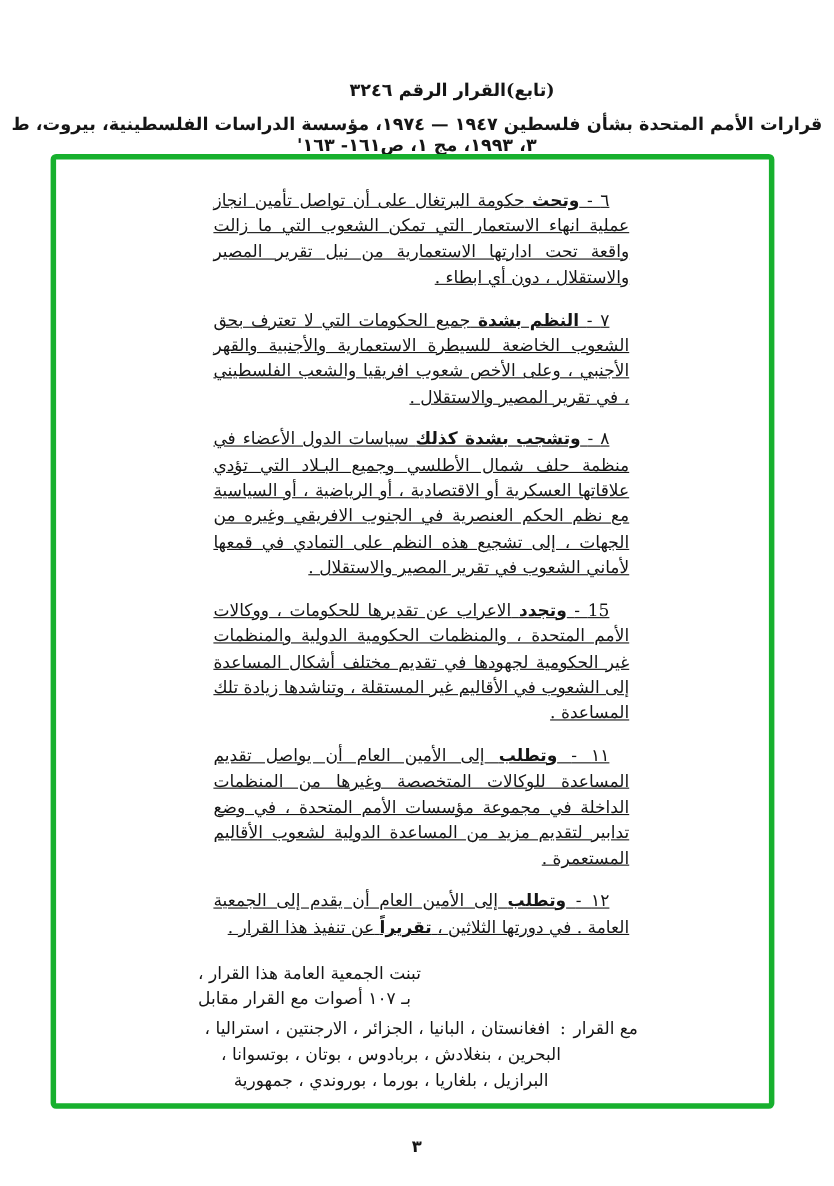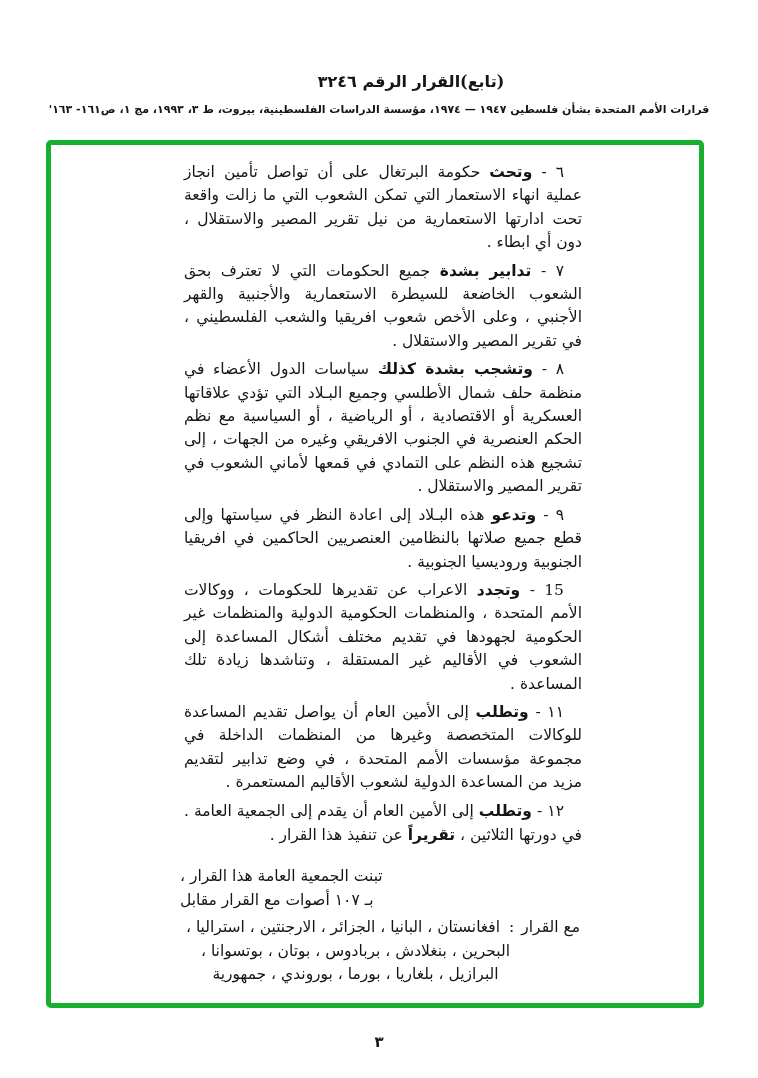--- a/index.html
+++ b/index.html
@@ -22,42 +22,43 @@
     font-weight: bold;
     letter-spacing: 0.5px;
     padding-left: 32px;
   }
   .citation {
     position: absolute;
     top: 103px; left: 0;
     width: 100%;
     text-align: center;
     direction: rtl;
-    font-size: 11px;
+    font-size: 16px;
     font-weight: bold;
   }
   .frame {
     position: absolute;
     left: 46px; top: 140px;
     width: 648px; height: 858px;
     border: 5px solid #17b02e;
     border-radius: 5px;
   }
   .content {
     position: absolute;
     top: 156px; left: 180px;
     width: 406px;
     direction: rtl;
     font-size: 15.5px;
     line-height: 23.4px;
   }
   .para {
     text-align: justify;
     text-indent: 18px;
-    margin: 4px;
+    margin: 14px;
+    text-decoration: underline;
   }
   .p-lead { font-weight: bold; }
   .p-midbold { font-weight: bold; }
   .adoption {
     margin-top: 18px;
     text-align: left;
   }
   .adoption-line { white-space: nowrap; }
   .vote-para {
     margin-top: 4px;
@@ -82,25 +83,24 @@
 
   <div class="title">(تابع)القرار الرقم ٣٢٤٦</div>
   <div class="citation">قرارات الأمم المتحدة بشأن فلسطين ١٩٤٧ — ١٩٧٤، مؤسسة الدراسات الفلسطينية، بيروت، ط ٣، ١٩٩٣، مج ١، ص١٦١- ١٦٣'</div>
 
   <div class="frame"></div>
 
   <div class="content">
 
     <p class="para"><span>٦ -</span> <span class="p-lead">وتحث</span> <span>حكومة البرتغال على أن تواصل تأمين انجاز عملية انهاء الاستعمار التي تمكن الشعوب التي ما زالت واقعة تحت ادارتها الاستعمارية من نيل تقرير المصير والاستقلال ، دون أي ابطاء .</span></p>
 
-    <p class="para"><span>٧ -</span> <span class="p-lead">تدابير بشدة</span> <span>جميع الحكومات التي لا تعترف بحق الشعوب الخاضعة للسيطرة الاستعمارية والأجنبية والقهر الأجنبي ، وعلى الأخص شعوب افريقيا والشعب الفلسطيني ، في تقرير المصير والاستقلال .</span></p>
+    <p class="para"><span>٧ -</span> <span class="p-lead">النظم بشدة</span> <span>جميع الحكومات التي لا تعترف بحق الشعوب الخاضعة للسيطرة الاستعمارية والأجنبية والقهر الأجنبي ، وعلى الأخص شعوب افريقيا والشعب الفلسطيني ، في تقرير المصير والاستقلال .</span></p>
 
     <p class="para"><span>٨ -</span> <span class="p-lead">وتشجب بشدة كذلك</span> <span>سياسات الدول الأعضاء في منظمة حلف شمال الأطلسي وجميع البـلاد التي تؤدي علاقاتها العسكرية أو الاقتصادية ، أو الرياضية ، أو السياسية مع نظم الحكم العنصرية في الجنوب الافريقي وغيره من الجهات ، إلى تشجيع هذه النظم على التمادي في قمعها لأماني الشعوب في تقرير المصير والاستقلال .</span></p>
 
-    <p class="para"><span>٩ -</span> <span class="p-lead">وتدعو</span> <span>هذه البـلاد إلى اعادة النظر في سياستها وإلى قطع جميع صلاتها بالنظامين العنصريين الحاكمين في افريقيا الجنوبية وروديسيا الجنوبية .</span></p>
 
     <p class="para"><span>15 -</span> <span class="p-lead">وتجدد</span> <span>الاعراب عن تقديرها للحكومات ، ووكالات الأمم المتحدة ، والمنظمات الحكومية الدولية والمنظمات غير الحكومية لجهودها في تقديم مختلف أشكال المساعدة إلى الشعوب في الأقاليم غير المستقلة ، وتناشدها زيادة تلك المساعدة .</span></p>
 
     <p class="para"><span>١١ -</span> <span class="p-lead">وتطلب</span> <span>إلى الأمين العام أن يواصل تقديم المساعدة للوكالات المتخصصة وغيرها من المنظمات الداخلة في مجموعة مؤسسات الأمم المتحدة ، في وضع تدابير لتقديم مزيد من المساعدة الدولية لشعوب الأقاليم المستعمرة .</span></p>
 
     <p class="para"><span>١٢ -</span> <span class="p-lead">وتطلب</span> <span>إلى الأمين العام أن يقدم إلى الجمعية العامة . في دورتها الثلاثين ،</span> <span class="p-midbold">تقريراً</span> <span>عن تنفيذ هذا القرار .</span></p>
 
     <div class="adoption">
       <div class="adoption-line">تبنت الجمعية العامة هذا القرار ،</div>
       <div class="adoption-line">بـ ١٠٧ أصوات مع القرار مقابل</div>

